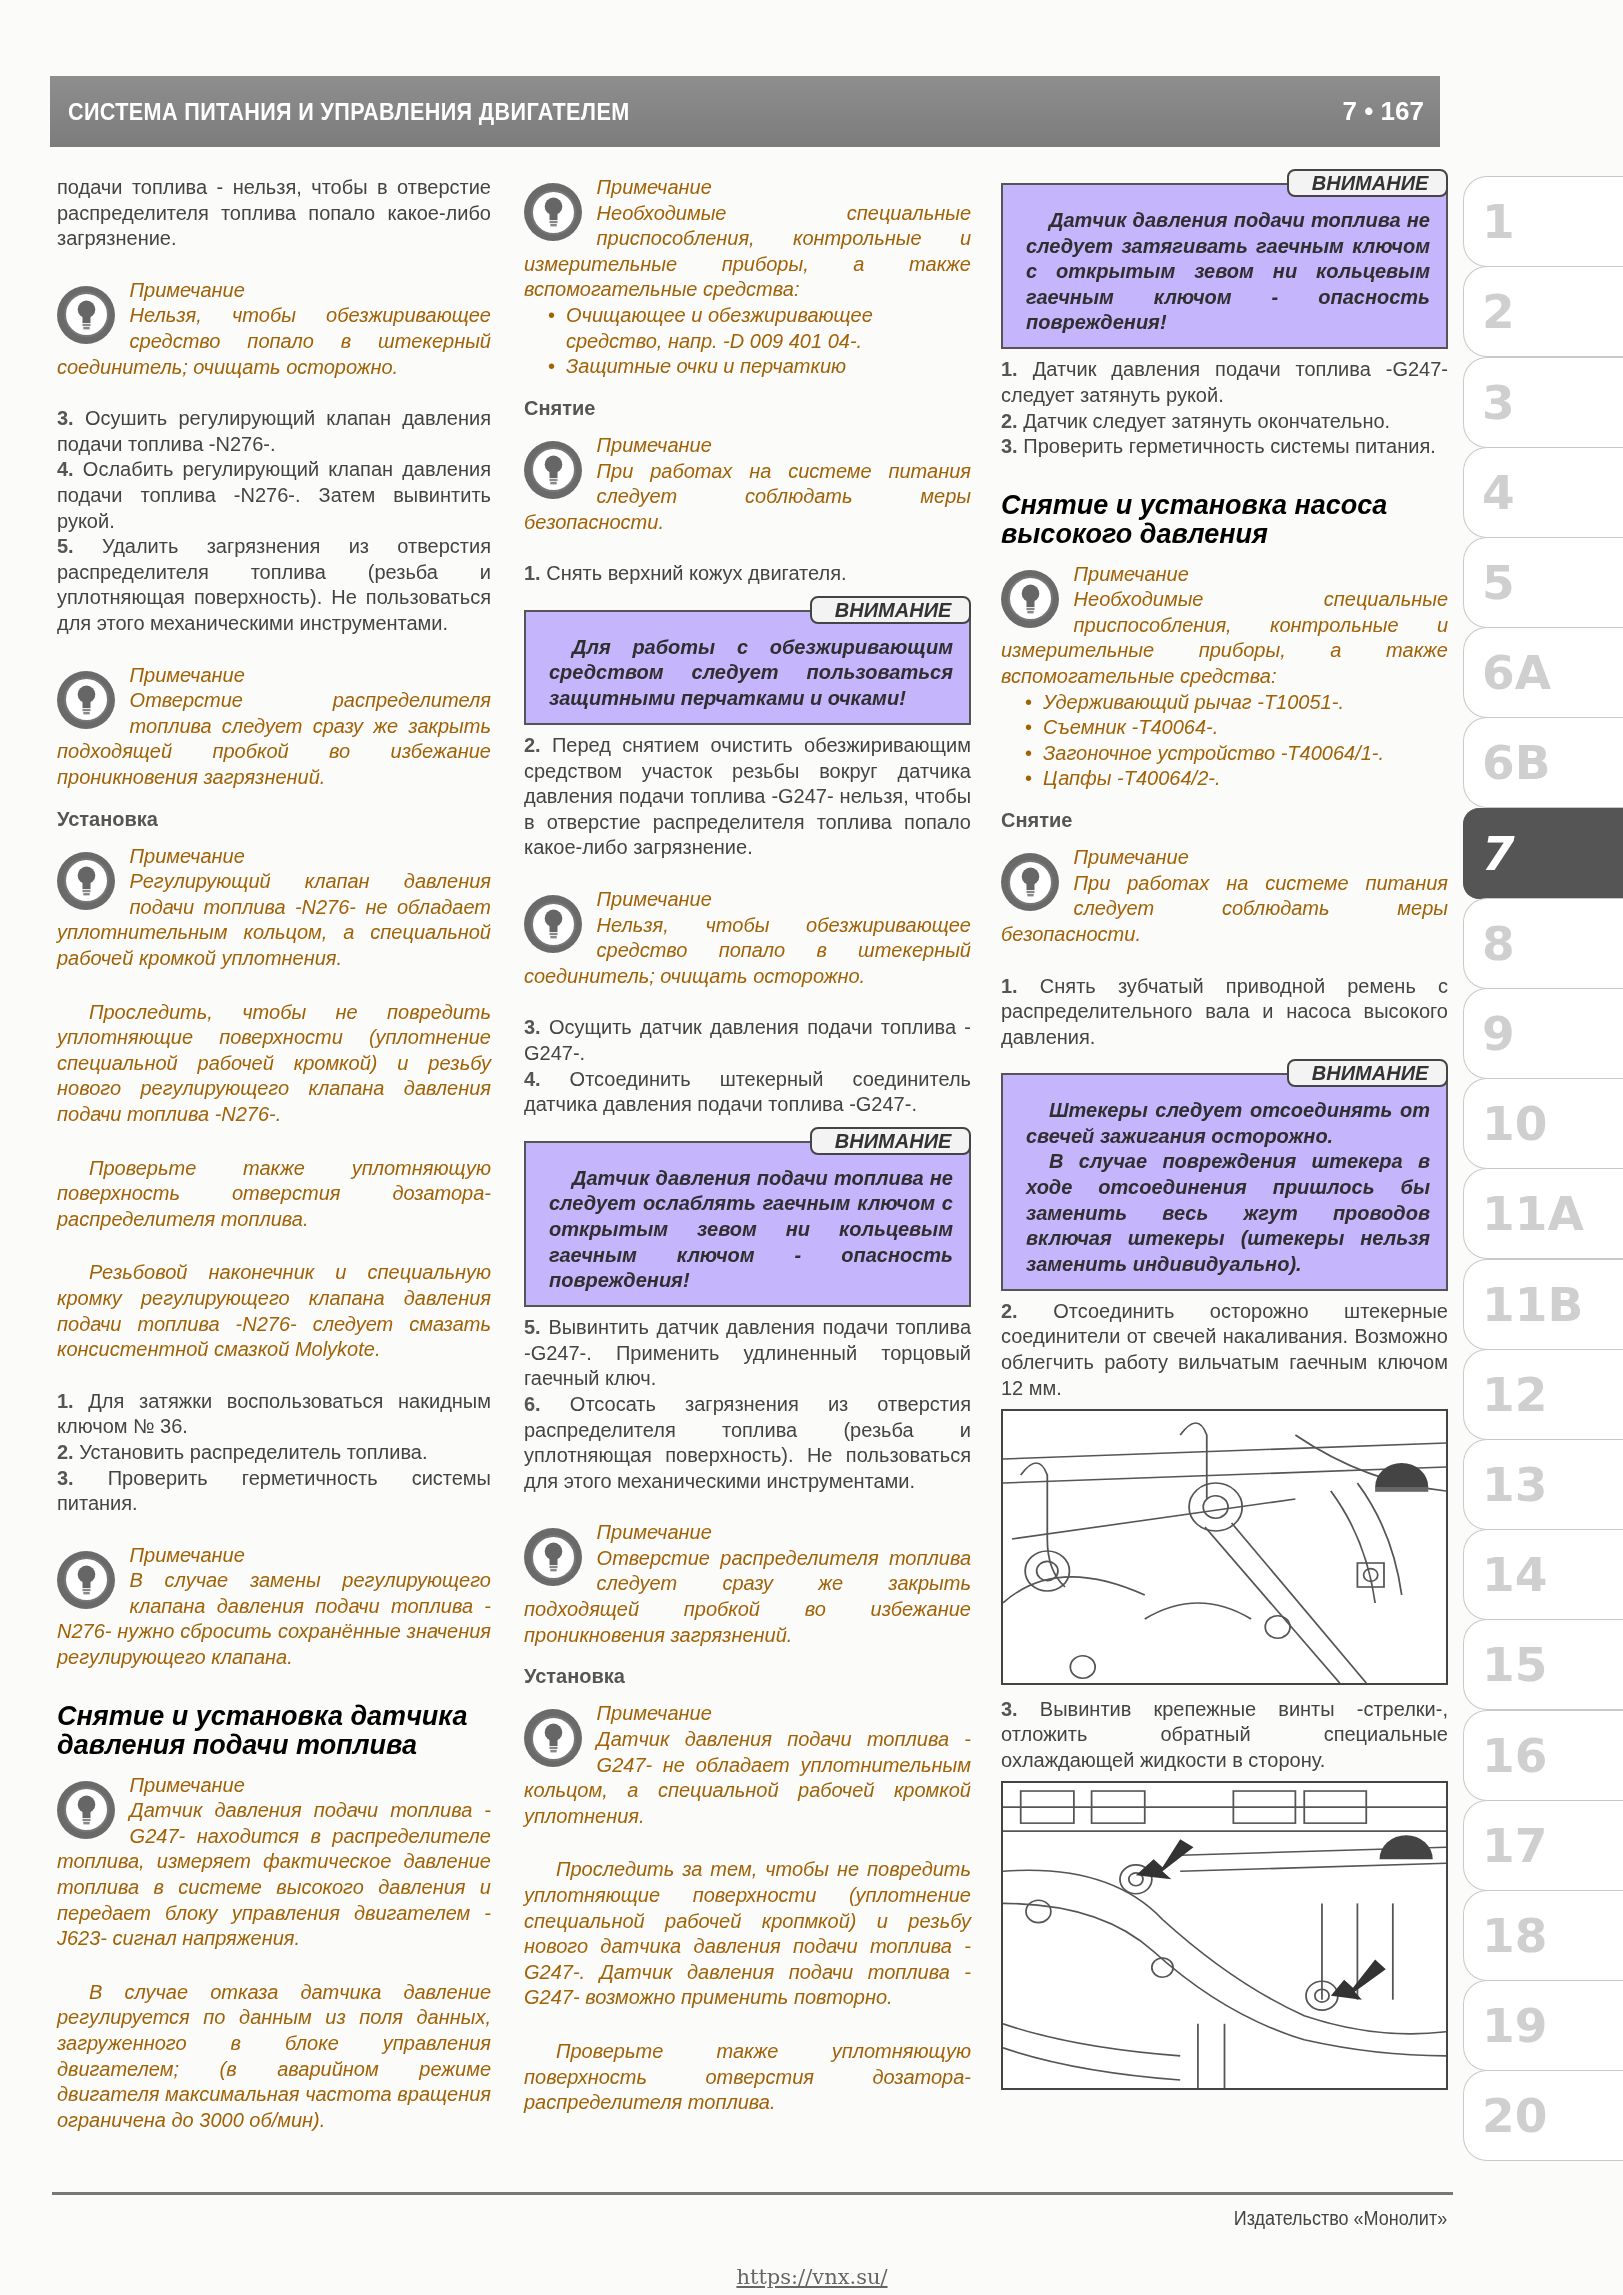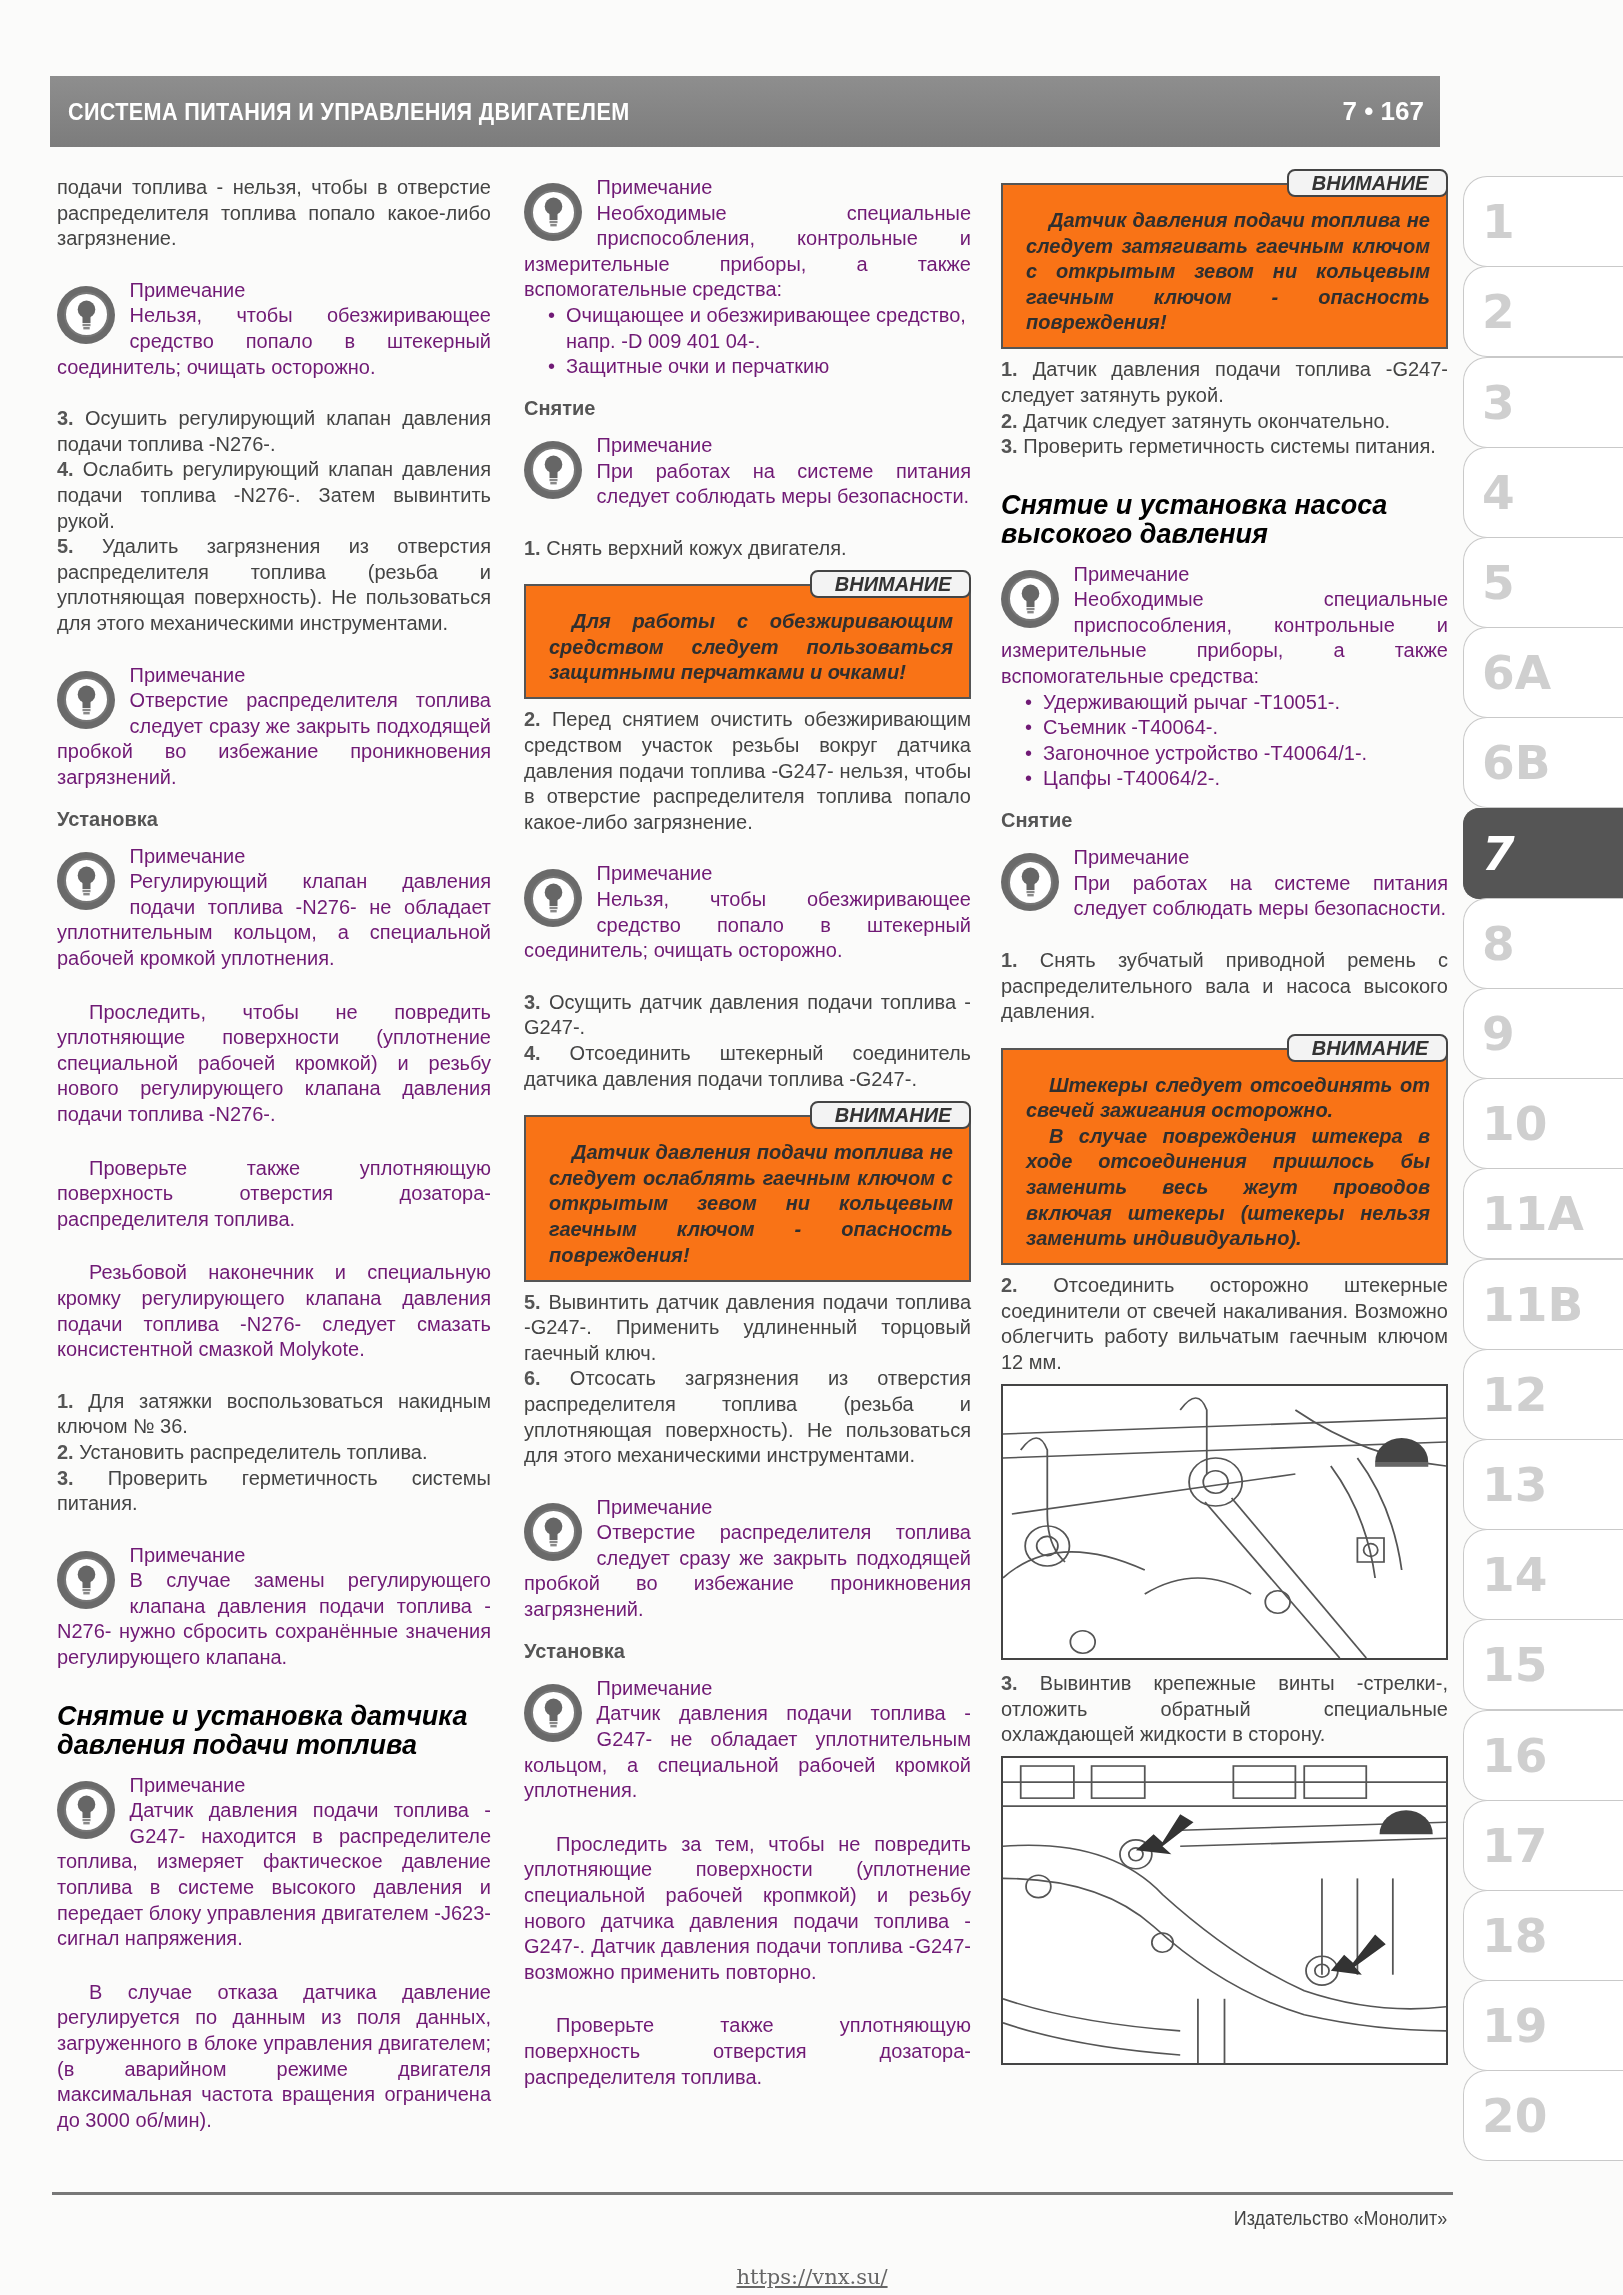--- a/index.html
+++ b/index.html
@@ -20,35 +20,35 @@
   .col3 { left: 1001px; width: 447px; }
 
   p { text-align: justify; hyphens: none; }
   .num { font-weight: bold; color: #555; }
   .gap { height: 26px; }
   .gap-s { height: 13px; }
 
   .subhead { font-weight: bold; font-size: 20px; color: #555; margin: 3.2px 0 11.4px; }
   .section-title { font-weight: bold; font-style: italic; font-size: 27px; line-height: 29px; color: #000000; margin: 4.9px 0 13px; }
 
-  .note { position: relative; color: #701a75; }
+  .note { position: relative; font-style: italic; color: #a16207; }
   .note-icon {
     float: left; width: 58px; height: 58px; margin: 8px 14.6px 3.2px 0;
     border-radius: 50%; background: #6a6a6a; display: flex; align-items: center; justify-content: center;
   }
   .note-icon .inner { width: 45px; height: 45px; border-radius: 50%; background: #fff; border: 2.4px solid #777; display: flex; align-items: center; justify-content: center; }
   .note-label { display: block; padding-left: 0; }
   .note p { text-align: justify; }
   .note ul { list-style: none; }
   .note ul li { padding-left: 42px; position: relative; }
   .note ul li::before { content: "•"; position: absolute; left: 24px; font-style: normal; }
   .note .cont { text-indent: 32px; margin-top: 28px; }
 
   .warn {
-    position: relative; background: #f97316; border: 2.4px solid #555; margin: 23px 0 8px; padding: 23px 16px 11.4px 23px;
+    position: relative; background: #c4b5fd; border: 2.4px solid #555; margin: 23px 0 8px; padding: 23px 16px 11.4px 23px;
     font-weight: bold; font-style: italic; color: #2f2f2f; font-size: 20px; line-height: 25.6px;
   }
   .warn p { text-indent: 23px; }
   .warn-tag {
     position: absolute; right: -2.4px; top: -16px; background: #f3f3f3; border: 2.4px solid #444; border-radius: 8px;
     padding: 0 18px 0 23px; font-size: 20px; line-height: 24px; color: #333; font-style: italic; font-weight: bold;
   }
 
   .figure { border: 2.4px solid #444; background: #fff; margin: 8px 0 11.4px; position: relative; overflow: hidden; }
 

